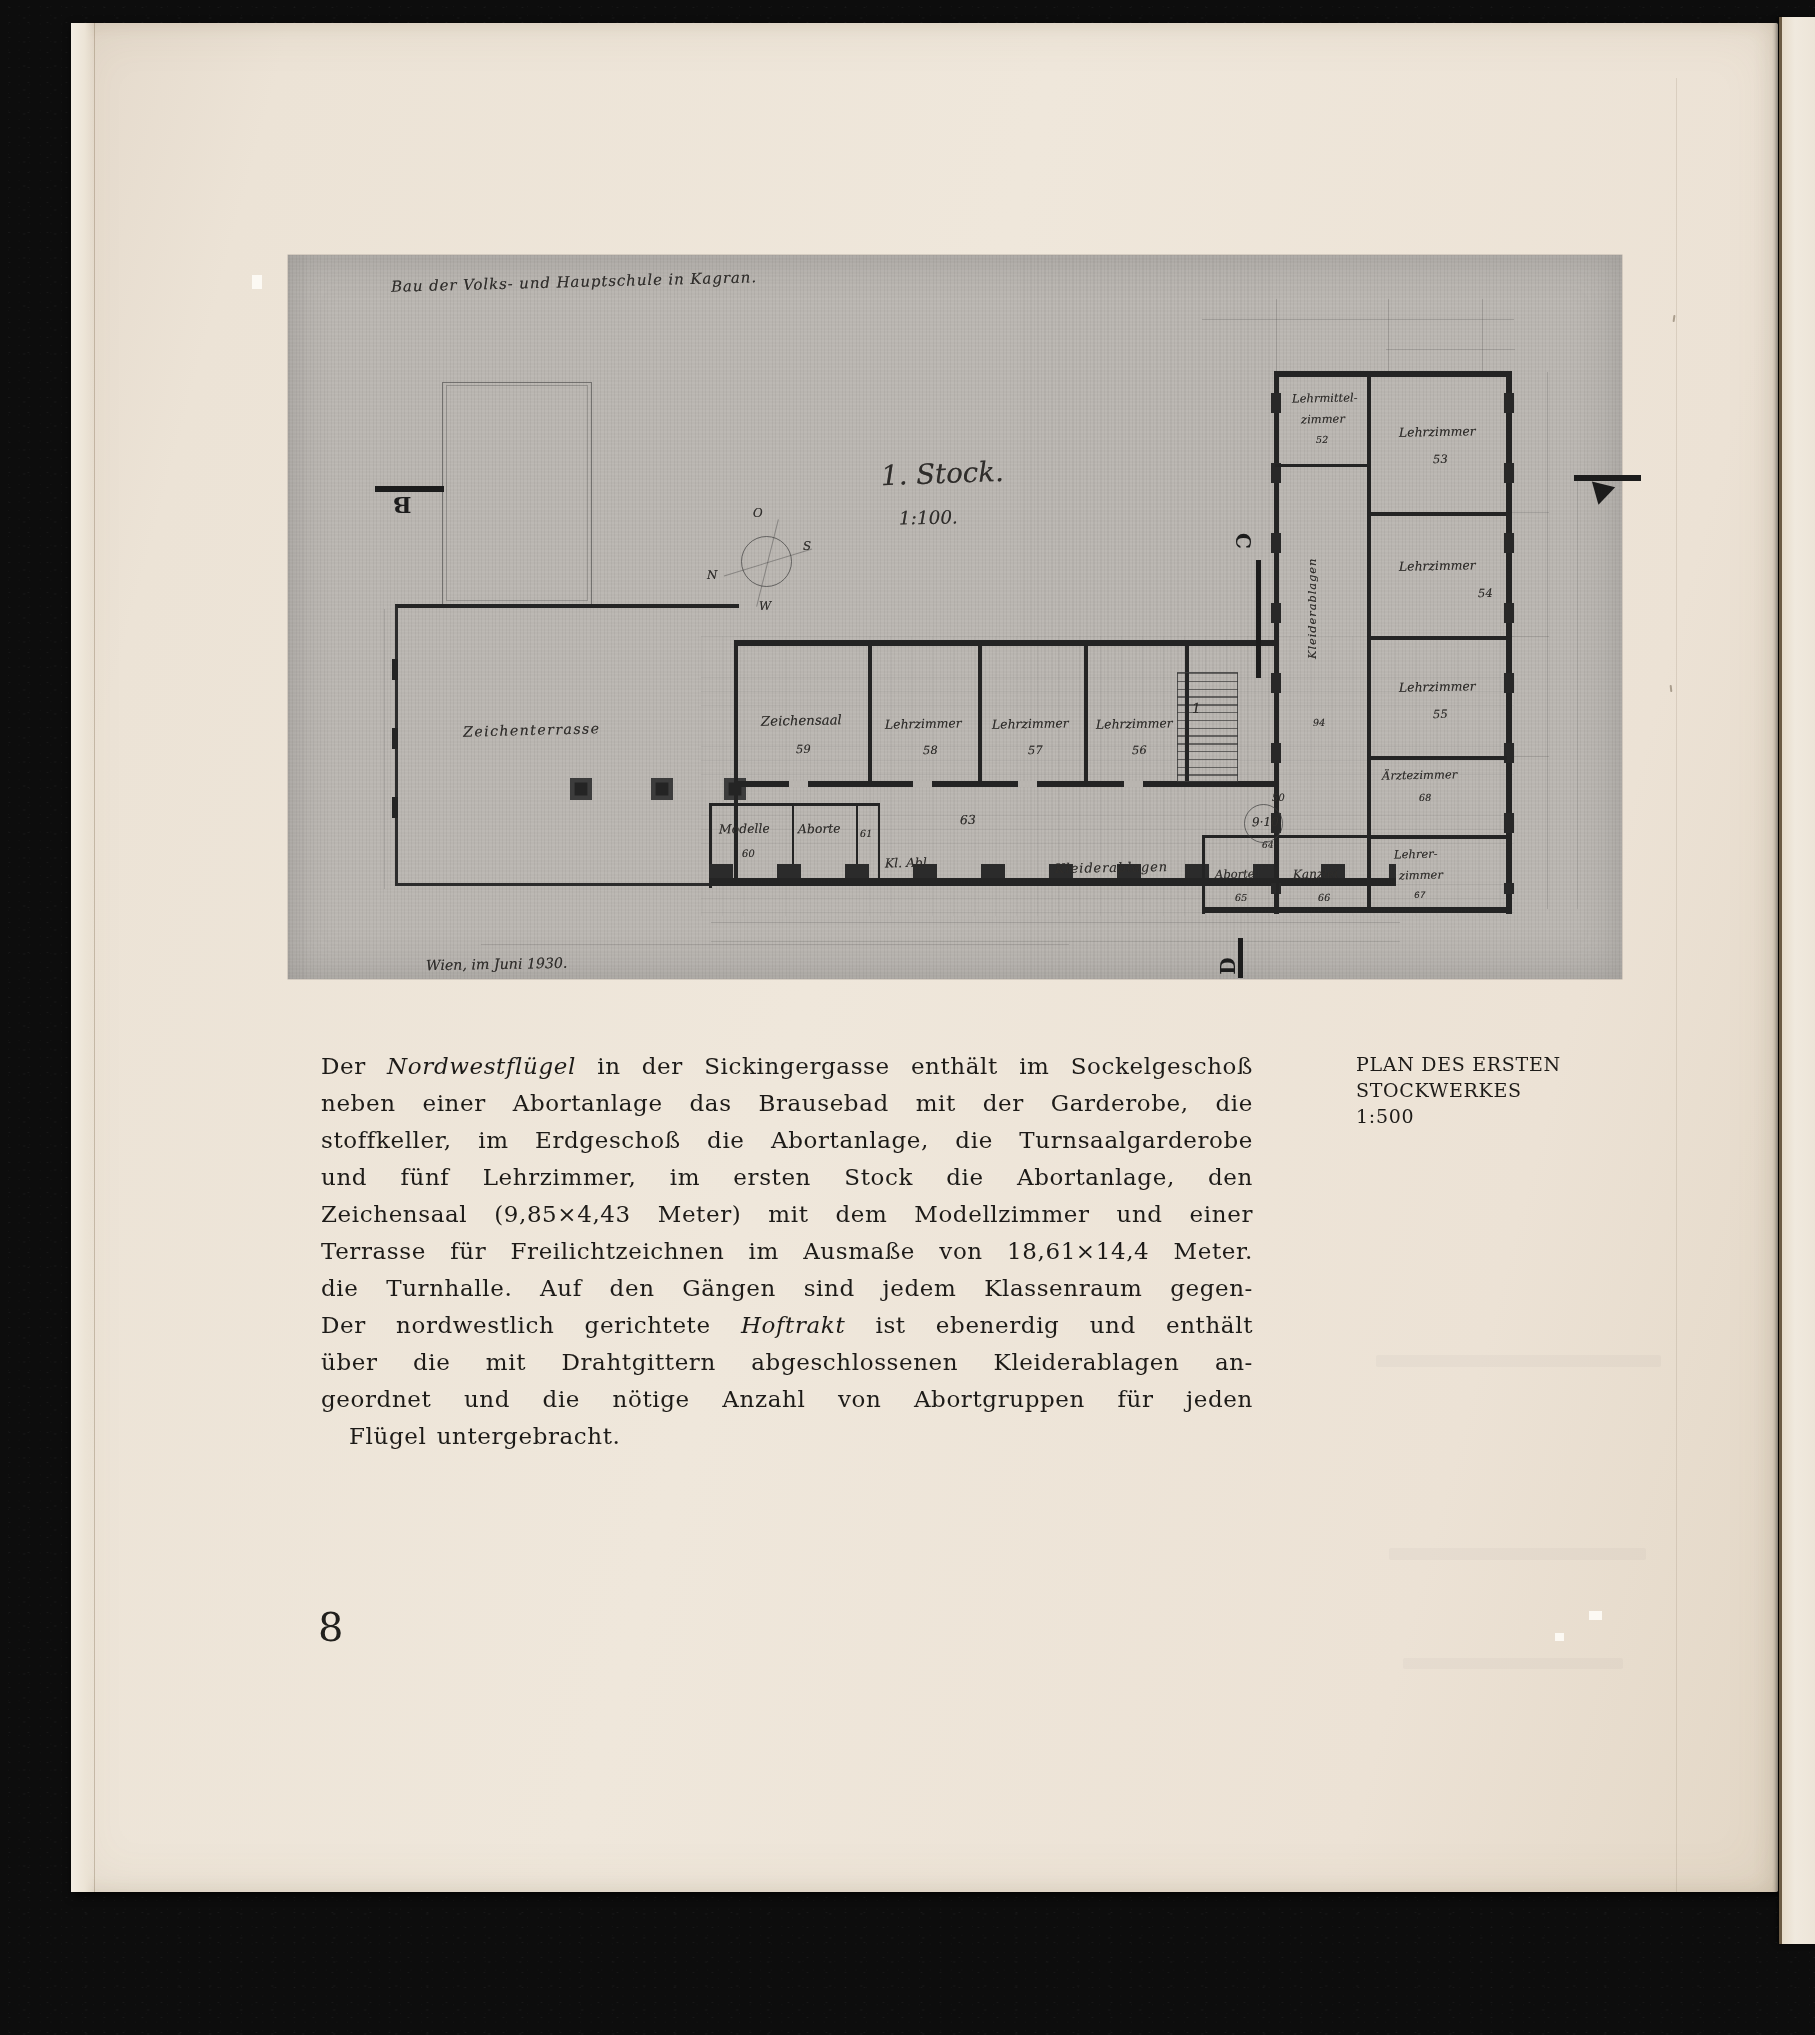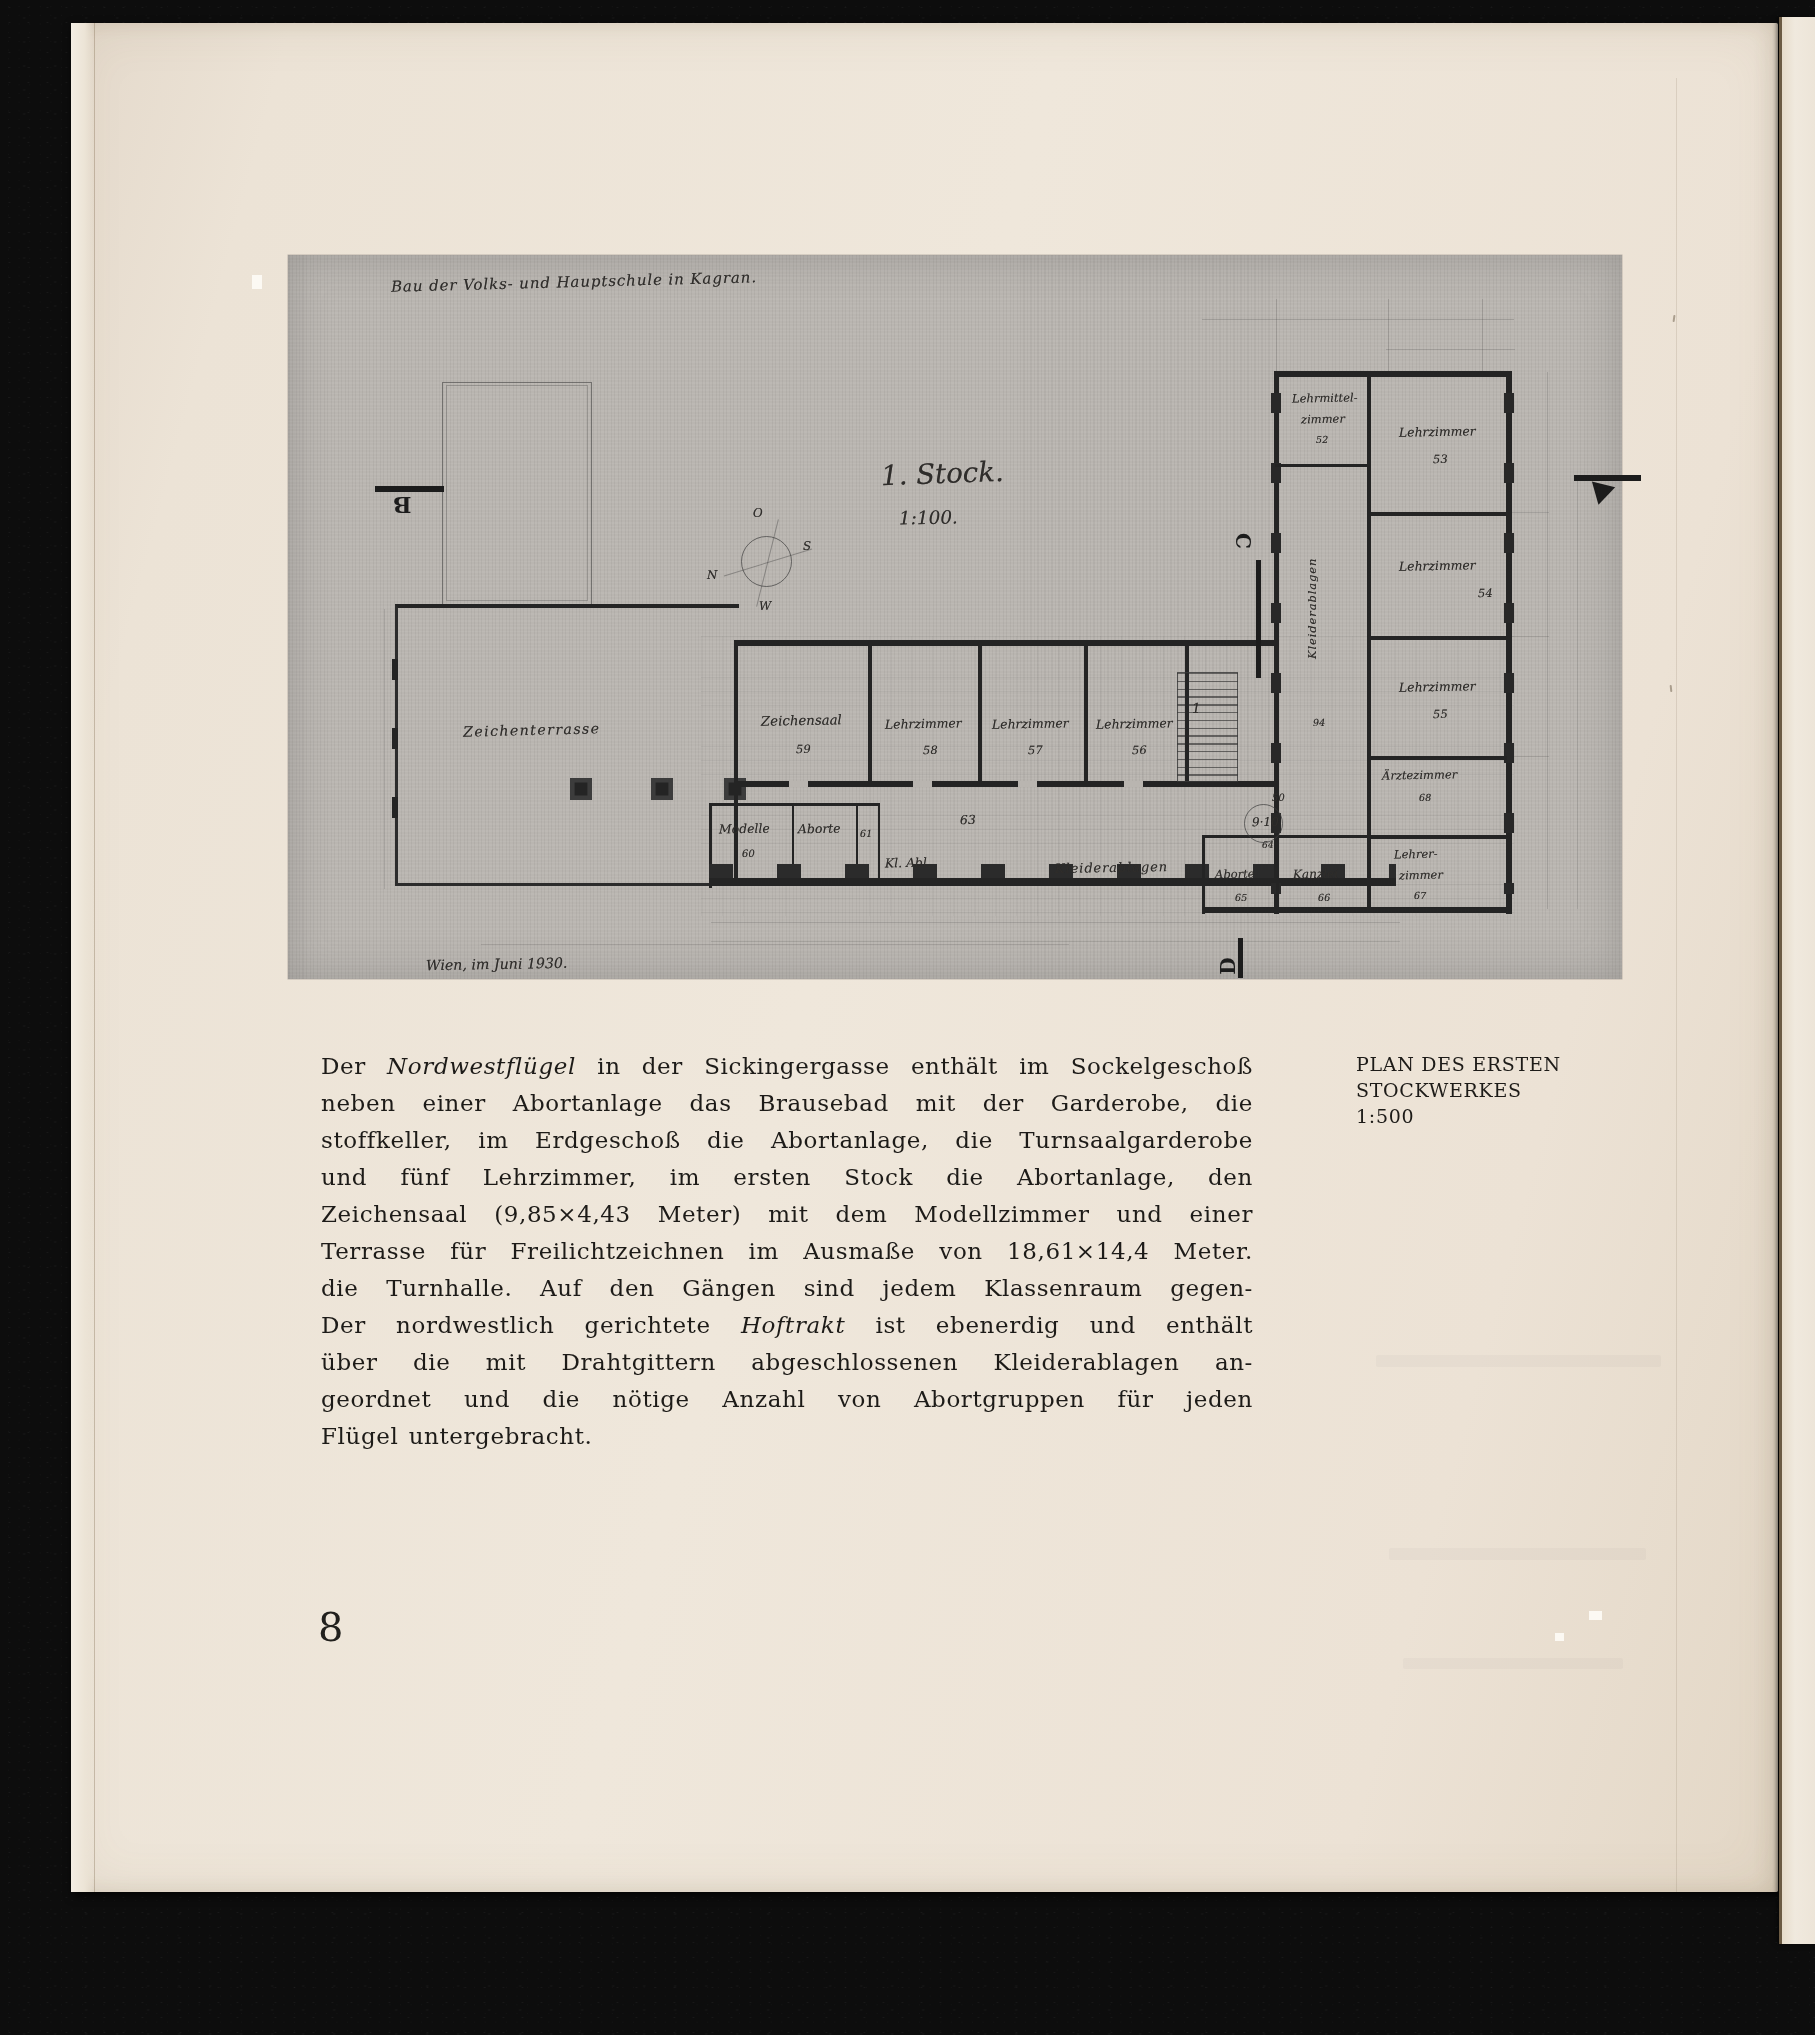--- a/index.html
+++ b/index.html
@@ -72,21 +72,21 @@
   .circle{border:0.9px solid rgba(60,60,60,.7);border-radius:50%;background:transparent;}
   .marker{font-family:"DejaVu Serif",serif;font-weight:bold;color:#1c1c1c;}
 
   
   #body-text{
     position:absolute;left:250px;top:1025px;width:932px;
     font-size:23px;line-height:37px;color:var(--text);
     letter-spacing:0.6px;word-spacing:2.3px;
   }
   .bodyline{text-align:justify;text-align-last:justify;}
-  .bodyline.last{text-align-last:left;}
+  .bodyline.last{text-align-last:left;margin-left:28px;}
   .bodyline em{}
   #caption{
     position:absolute;left:1285px;top:1028px;width:294px;
     font-size:19px;line-height:26px;color:var(--text);letter-spacing:0.7px;
   }
   #page-num{
     position:absolute;left:247px;top:1581px;
     font-size:40px;color:#21201d;
   }
 </style>
@@ -213,21 +213,21 @@
       <div class="hw" style="left:1111px;top:169px;font-size:12.4px;">Lehrzimmer</div>
       <div class="hw num" style="left:1145px;top:197px;">53</div>
       <div class="hw" style="left:1111px;top:303px;font-size:12.4px;">Lehrzimmer</div>
       <div class="hw num" style="left:1145px;top:331px;margin-left:45px;">54</div>
       <div class="hw" style="left:1111px;top:424px;font-size:12.4px;">Lehrzimmer</div>
       <div class="hw num" style="left:1145px;top:452px;">55</div>
       <div class="hw" style="left:1094px;top:513px;font-size:11.5px;">Ärztezimmer</div>
       <div class="hw num" style="left:1131px;top:537px;font-size:9.6px;">68</div>
       <div class="hw" style="left:1106px;top:592px;font-size:11.5px;">Lehrer-</div>
       <div class="hw" style="left:1111px;top:613px;font-size:11.5px;">zimmer</div>
-      <div class="hw num" style="left:1126px;top:635px;font-size:9.6px;">67</div>
+      <div class="hw num" style="left:1126px;top:635px;font-size:9.6px;font-family:Liberation Mono, monospace;">67</div>
       <div class="hw" style="left:1005px;top:612px;font-size:12px;">Kanzlei</div>
       <div class="hw num" style="left:1030px;top:637px;font-size:9.6px;">66</div>
       <div class="hw" style="left:927px;top:612px;font-size:11.5px;">Aborte</div>
       <div class="hw num" style="left:947px;top:637px;font-size:9.6px;">65</div>
       <div class="hw num" style="left:974px;top:584px;font-size:9.2px;">64</div>
       <div class="hw" style="left:1017px;top:404px;font-size:11.5px;letter-spacing:0.9px;transform:rotate(-90deg);transform-origin:left top;">Kleiderablagen</div>
       <div class="hw num" style="left:1025px;top:462px;font-size:9.6px;">94</div>
       <div class="hw num" style="left:984px;top:537px;font-size:10px;">50</div>
       <div class="circle" style="left:956px;top:549px;width:39px;height:39px;"></div>
       <div class="hw num" style="left:964px;top:560px;font-size:12px;">9·10</div>

